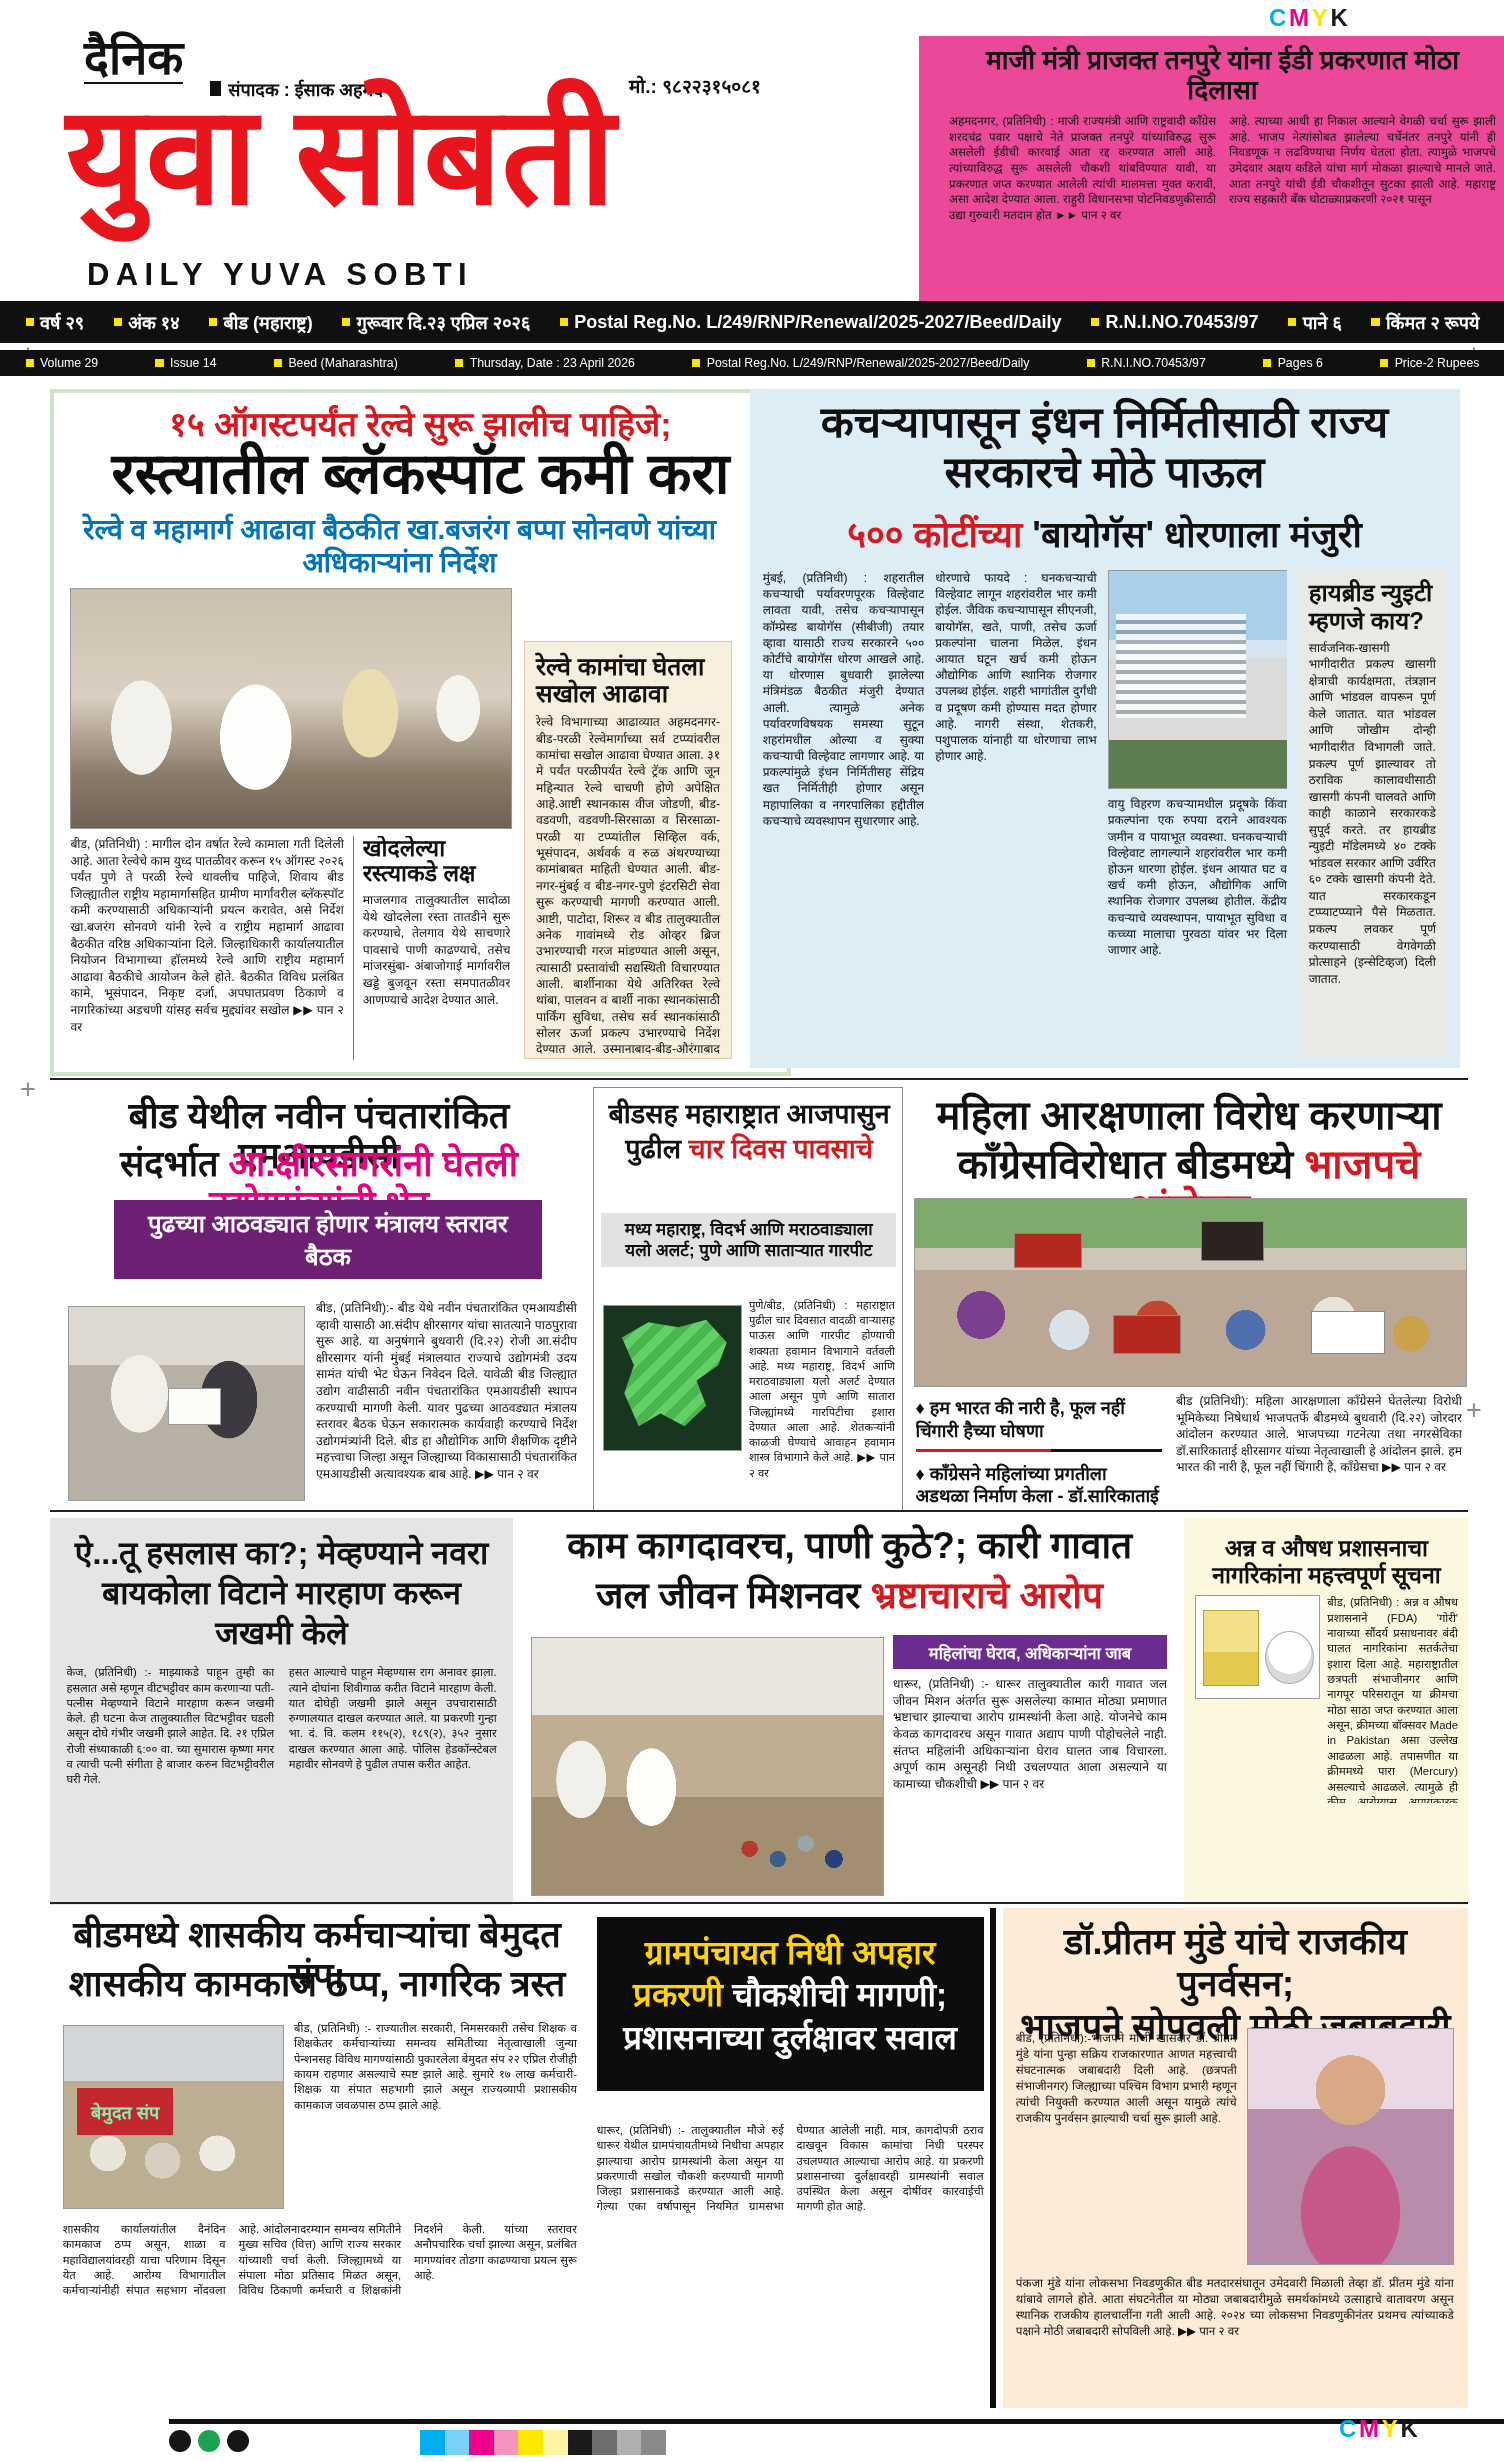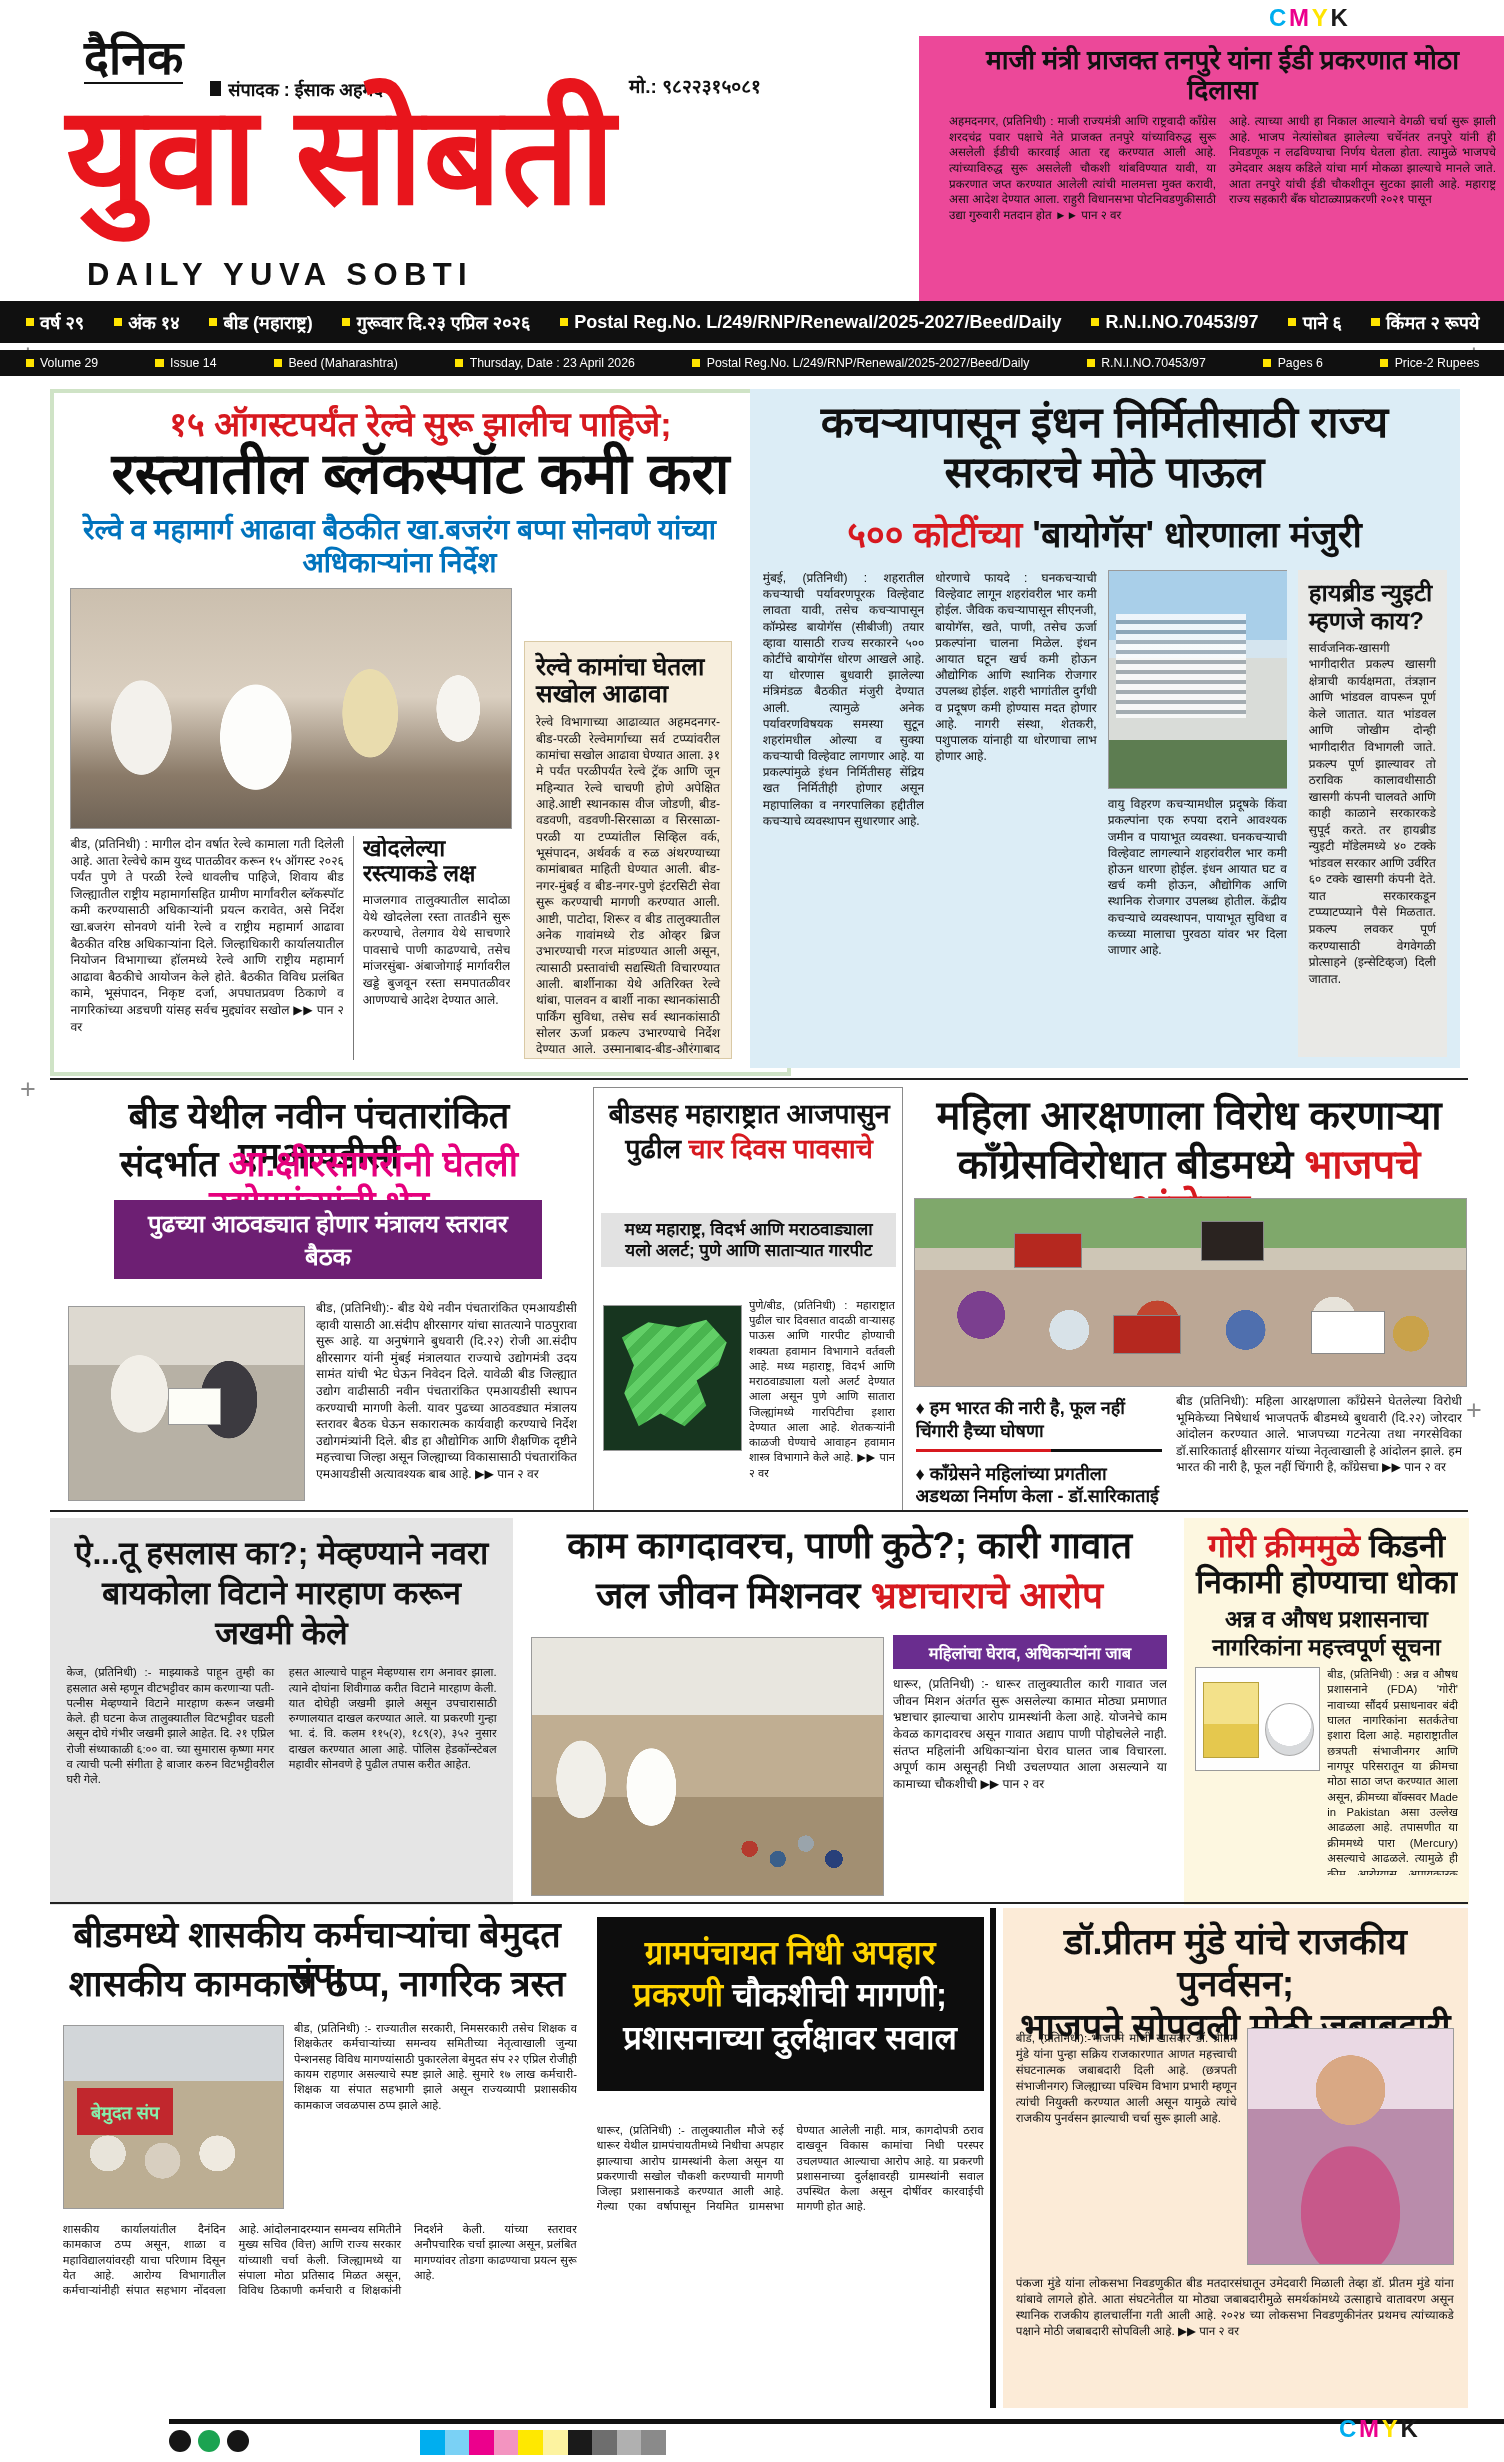--- a/index.html
+++ b/index.html
@@ -371,24 +371,20 @@
       <span>जल जीवन मिशनवर </span><span class="red">भ्रष्टाचाराचे आरोप</span>
     </div>
     <div class="photo ph-water" style="left:7.3px;top:119px;width:351px;height:257px;"></div>
     <div class="abs" style="left:369px;top:117px;width:274px;">
       <div class="plabel">महिलांचा घेराव, अधिकाऱ्यांना जाब</div>
       <div class="bodytxt j clip" style="margin-top:7.3px;height:217px;">धारूर, (प्रतिनिधी) :- धारूर तालुक्यातील कारी गावात जल जीवन मिशन अंतर्गत सुरू असलेल्या कामात मोठ्या प्रमाणात भ्रष्टाचार झाल्याचा आरोप ग्रामस्थांनी केला आहे. योजनेचे काम केवळ कागदावरच असून गावात अद्याप पाणी पोहोचलेले नाही. संतप्त महिलांनी अधिकाऱ्यांना घेराव घालत जाब विचारला. अपूर्ण काम असूनही निधी उचलण्यात आला असल्याने या कामाच्या चौकशीची  ▶▶ पान २ वर</div>
     </div>
   </div>
 
   <div class="abs fdabox" style="left:1184px;top:1518px;width:285px;height:387px;">
-    <div class="ctr b hl">
-      <span class="red">गोरी क्रीममुळे</span><span> किडनी</span><br>
-      <span>निकामी होण्याचा धोका</span>
-    </div>
     <div class="ctr b sub" style="margin-top:5.5px;">अन्न व औषध प्रशासनाचा नागरिकांना महत्त्वपूर्ण सूचना</div>
     <div class="photo ph-goree" style="position:relative;float:left;width:123px;height:102px;margin:5.5px 7.3px 1.8px 0;">
       <div class="goreebox"></div>
       <div class="goreejar"></div>
     </div>
     <div class="bodytxt j clip" style="margin-top:5.5px;height:208px;font-size:11.3px;">बीड, (प्रतिनिधी) : अन्न व औषध प्रशासनाने (FDA) 'गोरी' नावाच्या सौंदर्य प्रसाधनावर बंदी घालत नागरिकांना सतर्कतेचा इशारा दिला आहे. महाराष्ट्रातील छत्रपती संभाजीनगर आणि नागपूर परिसरातून या क्रीमचा मोठा साठा जप्त करण्यात आला असून, क्रीमच्या बॉक्सवर Made in Pakistan असा उल्लेख आढळला आहे. तपासणीत या क्रीममध्ये पारा (Mercury) असल्याचे आढळले. त्यामुळे ही क्रीम आरोग्यास अपायकारक असून नागरिकांनी खरेदी करू नये, तसेच विक्रेत्यांनीही या उत्पादनाची विक्री करू नये, असे निर्देश दिले आहेत. कुठेही या क्रीमची विक्री सुरू असल्यास प्रशासनाला माहिती देण्याचे आवाहन करण्यात आले आहे.</div>
   </div>
 
   <div class="hrule" style="left:50px;top:1902px;width:1418px;"></div>
 

